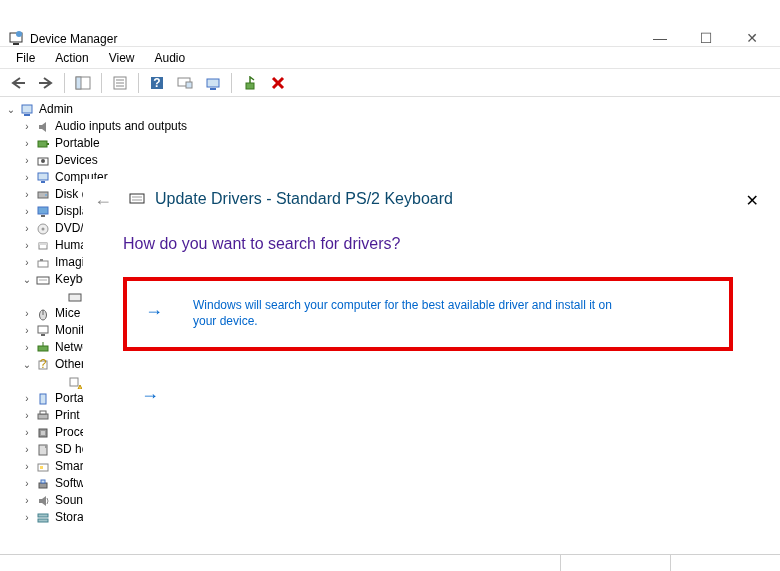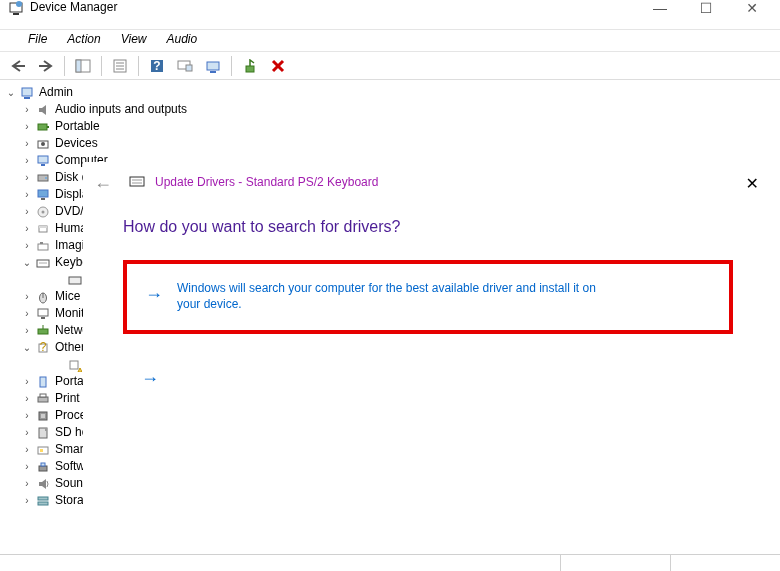--- a/index.html
+++ b/index.html
@@ -1,22 +1,22 @@
 <!DOCTYPE html>
 <html><head>
 <meta charset="utf-8">
 <style>
   * { margin:0; padding:0; box-sizing:border-box; font-family:"Segoe UI",Tahoma,sans-serif; font-size:12px; }
   body { background:#fff; width:780px; height:571px; overflow:hidden; position:relative; }
-  .titlebar { height:30px; display:flex; align-items:flex-start; padding:0 8px; border-bottom:1px solid #e5e5e5; }
+  .titlebar { height:47px; display:flex; align-items:flex-end; padding:0 8px; border-bottom:1px solid #e5e5e5; }
   .titlebar .app-icon { width:16px; height:16px; margin-right:6px; position:relative; }
   .titlebar .title { flex:1; font-size:12px; color:#000; }
   .win-controls { display:flex; gap:18px; padding-right:6px;}
   .win-controls span { width:28px; text-align:center; color:#555; font-size:14px; }
-  .menubar { height:22px; display:flex; padding:0 20px; gap:4px; border-bottom:1px solid #e5e5e5;font-style:italic;}
+  .menubar { height:22px; display:flex; align-items:center; padding:0 8px; gap:4px; border-bottom:1px solid #e5e5e5;}
   .menubar span { padding:2px 8px; font-size:12px; color:#000;}
   .toolbar { height:28px; display:flex; align-items:center; padding:0 6px; gap:4px; border-bottom:1px solid #ddd;}
   .tool { width:24px; height:24px; display:flex; align-items:center; justify-content:center; border:1px solid transparent; }
   .toolsep { width:1px; height:20px; background:#ccc; margin:0 2px;}
   .content { position:relative; height:calc(571px - 30px - 22px - 28px - 17px); }
   .tree { width:100%; height:100%; overflow:hidden; padding:4px 0 0 4px;}
   .node { display:flex; align-items:center; height:17px; line-height:17px; font-size:12px; color:#000; white-space:nowrap;}
   .toggle { width:14px; text-align:center; color:#555; font-size:10px; margin-right:1px;}
   .nicon { width:16px; height:16px; margin-right:4px; display:flex; align-items:center; justify-content:center; flex-shrink:0;}
   .nlabel { }
@@ -25,28 +25,28 @@
   .depth2 { padding-left:48px;}
   .statusbar { position:absolute; bottom:0; left:0; right:0; height:17px; border-top:1px solid #d0d0d0; display:flex;}
   .statusbar .cell { border-left:1px solid #d0d0d0; height:100%; flex:1;}
   .statusbar .cell:first-child { border-left:none;}
 
   
   .dialog { position:absolute; left:83px; top:82px; width:690px; height:460px; background:#fff; }
   .dialog .header { display:flex; align-items:center; height:40px; padding:0 16px 0 8px;}
   .dialog .header .back { color:#888; font-size:18px; width:24px; text-align:center;}
   .dialog .header .hicon { width:16px; height:16px; margin:0 10px 0 14px; position:relative;}
-  .dialog .header .htitle { font-size:12px; color:#a21caf;}
+  .dialog .header .htitle { font-size:16px; color:#0c4a6e;}
   .dialog .close { position:absolute; right:14px; top:12px; font-size:16px; color:#000;}
   .dialog .body { padding:8px 40px 0 40px;}
   .dialog .question { color:#4c1d95; font-size:16px; margin:8px 0 24px 0;}
   .option { position:relative; padding:16px 18px 18px 50px; cursor:default;}
   .option .arrow { position:absolute; left:18px; top:18px; color:#0066cc; font-size:18px; font-weight:bold;}
   .option .otitle { color:#0066cc; font-size:15px; margin-bottom:4px;}
-  .option .odesc { color:#0066cc; font-size:12px; max-width:420px; line-height:1.35;}
+  .option .odesc { color:#0066cc; font-size:12px; max-width:420px; line-height:1.35;margin-left:16px;}
   .option.highlight { border:4px solid #e60000; margin:0 0 14px 0;}
   .option.plain { padding-top:6px;}
 
   svg { display:block; }
 </style>
 </head>
 <body>
 
 <div class="titlebar">
   <span class="app-icon">

